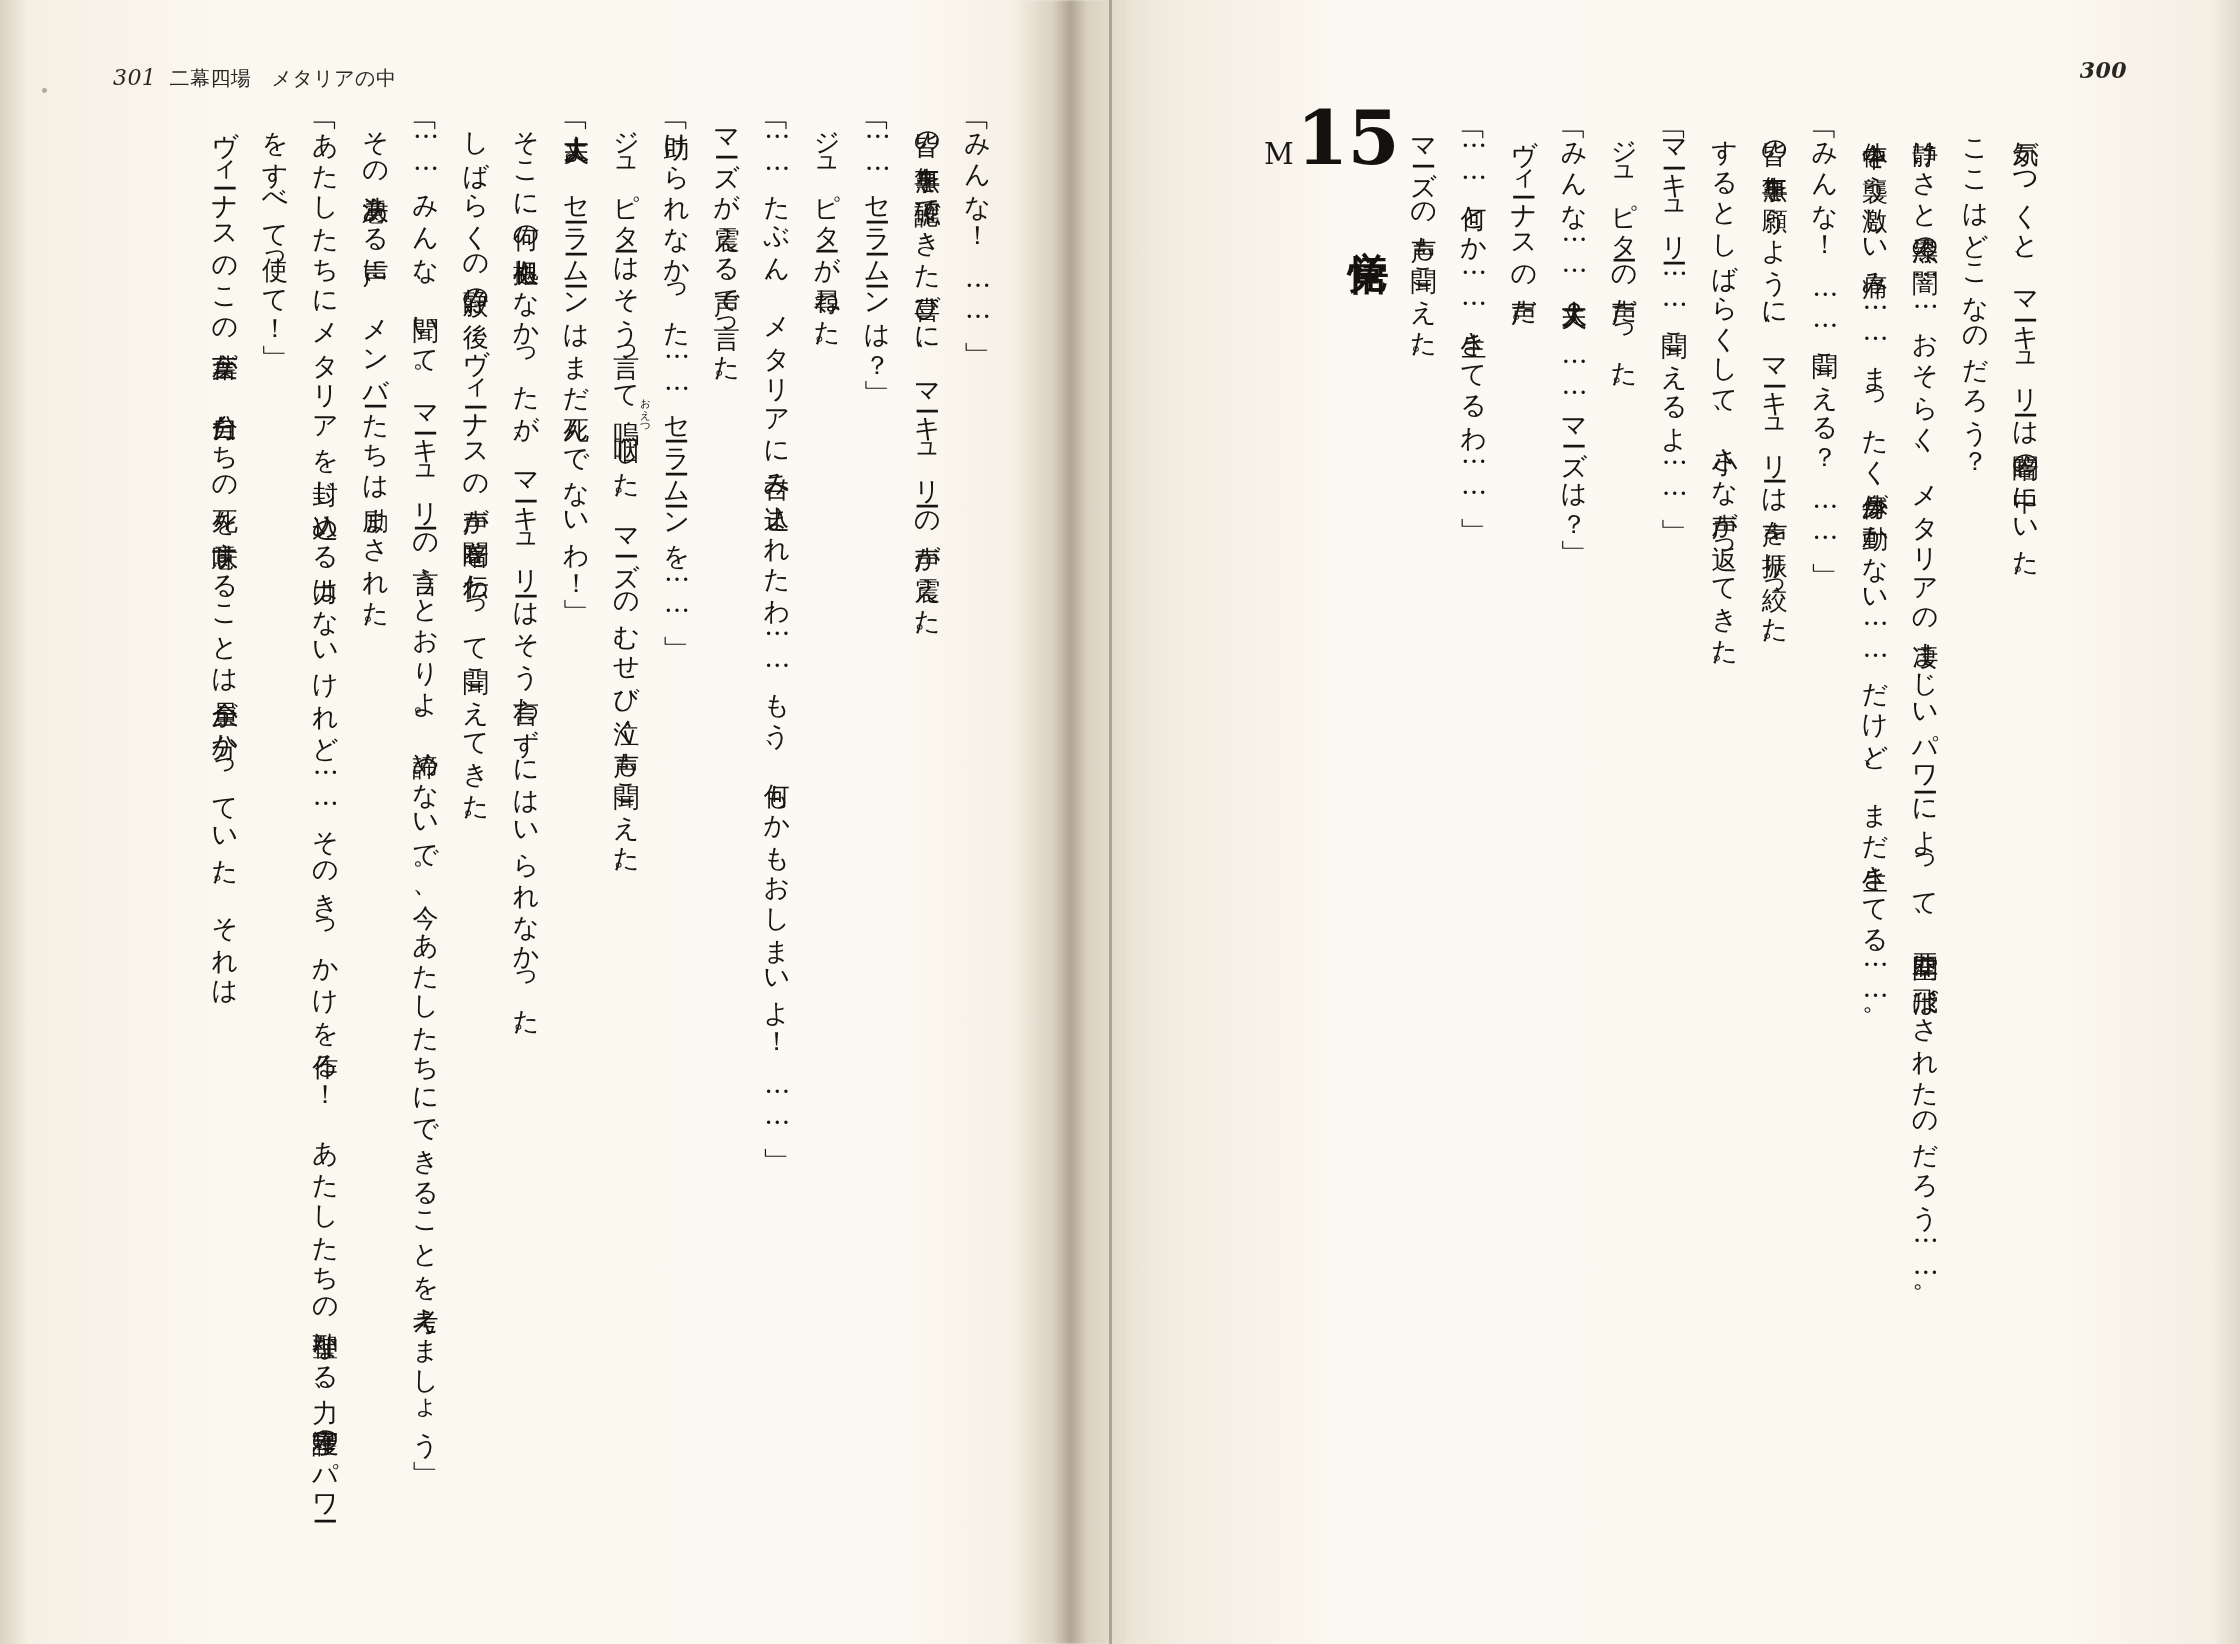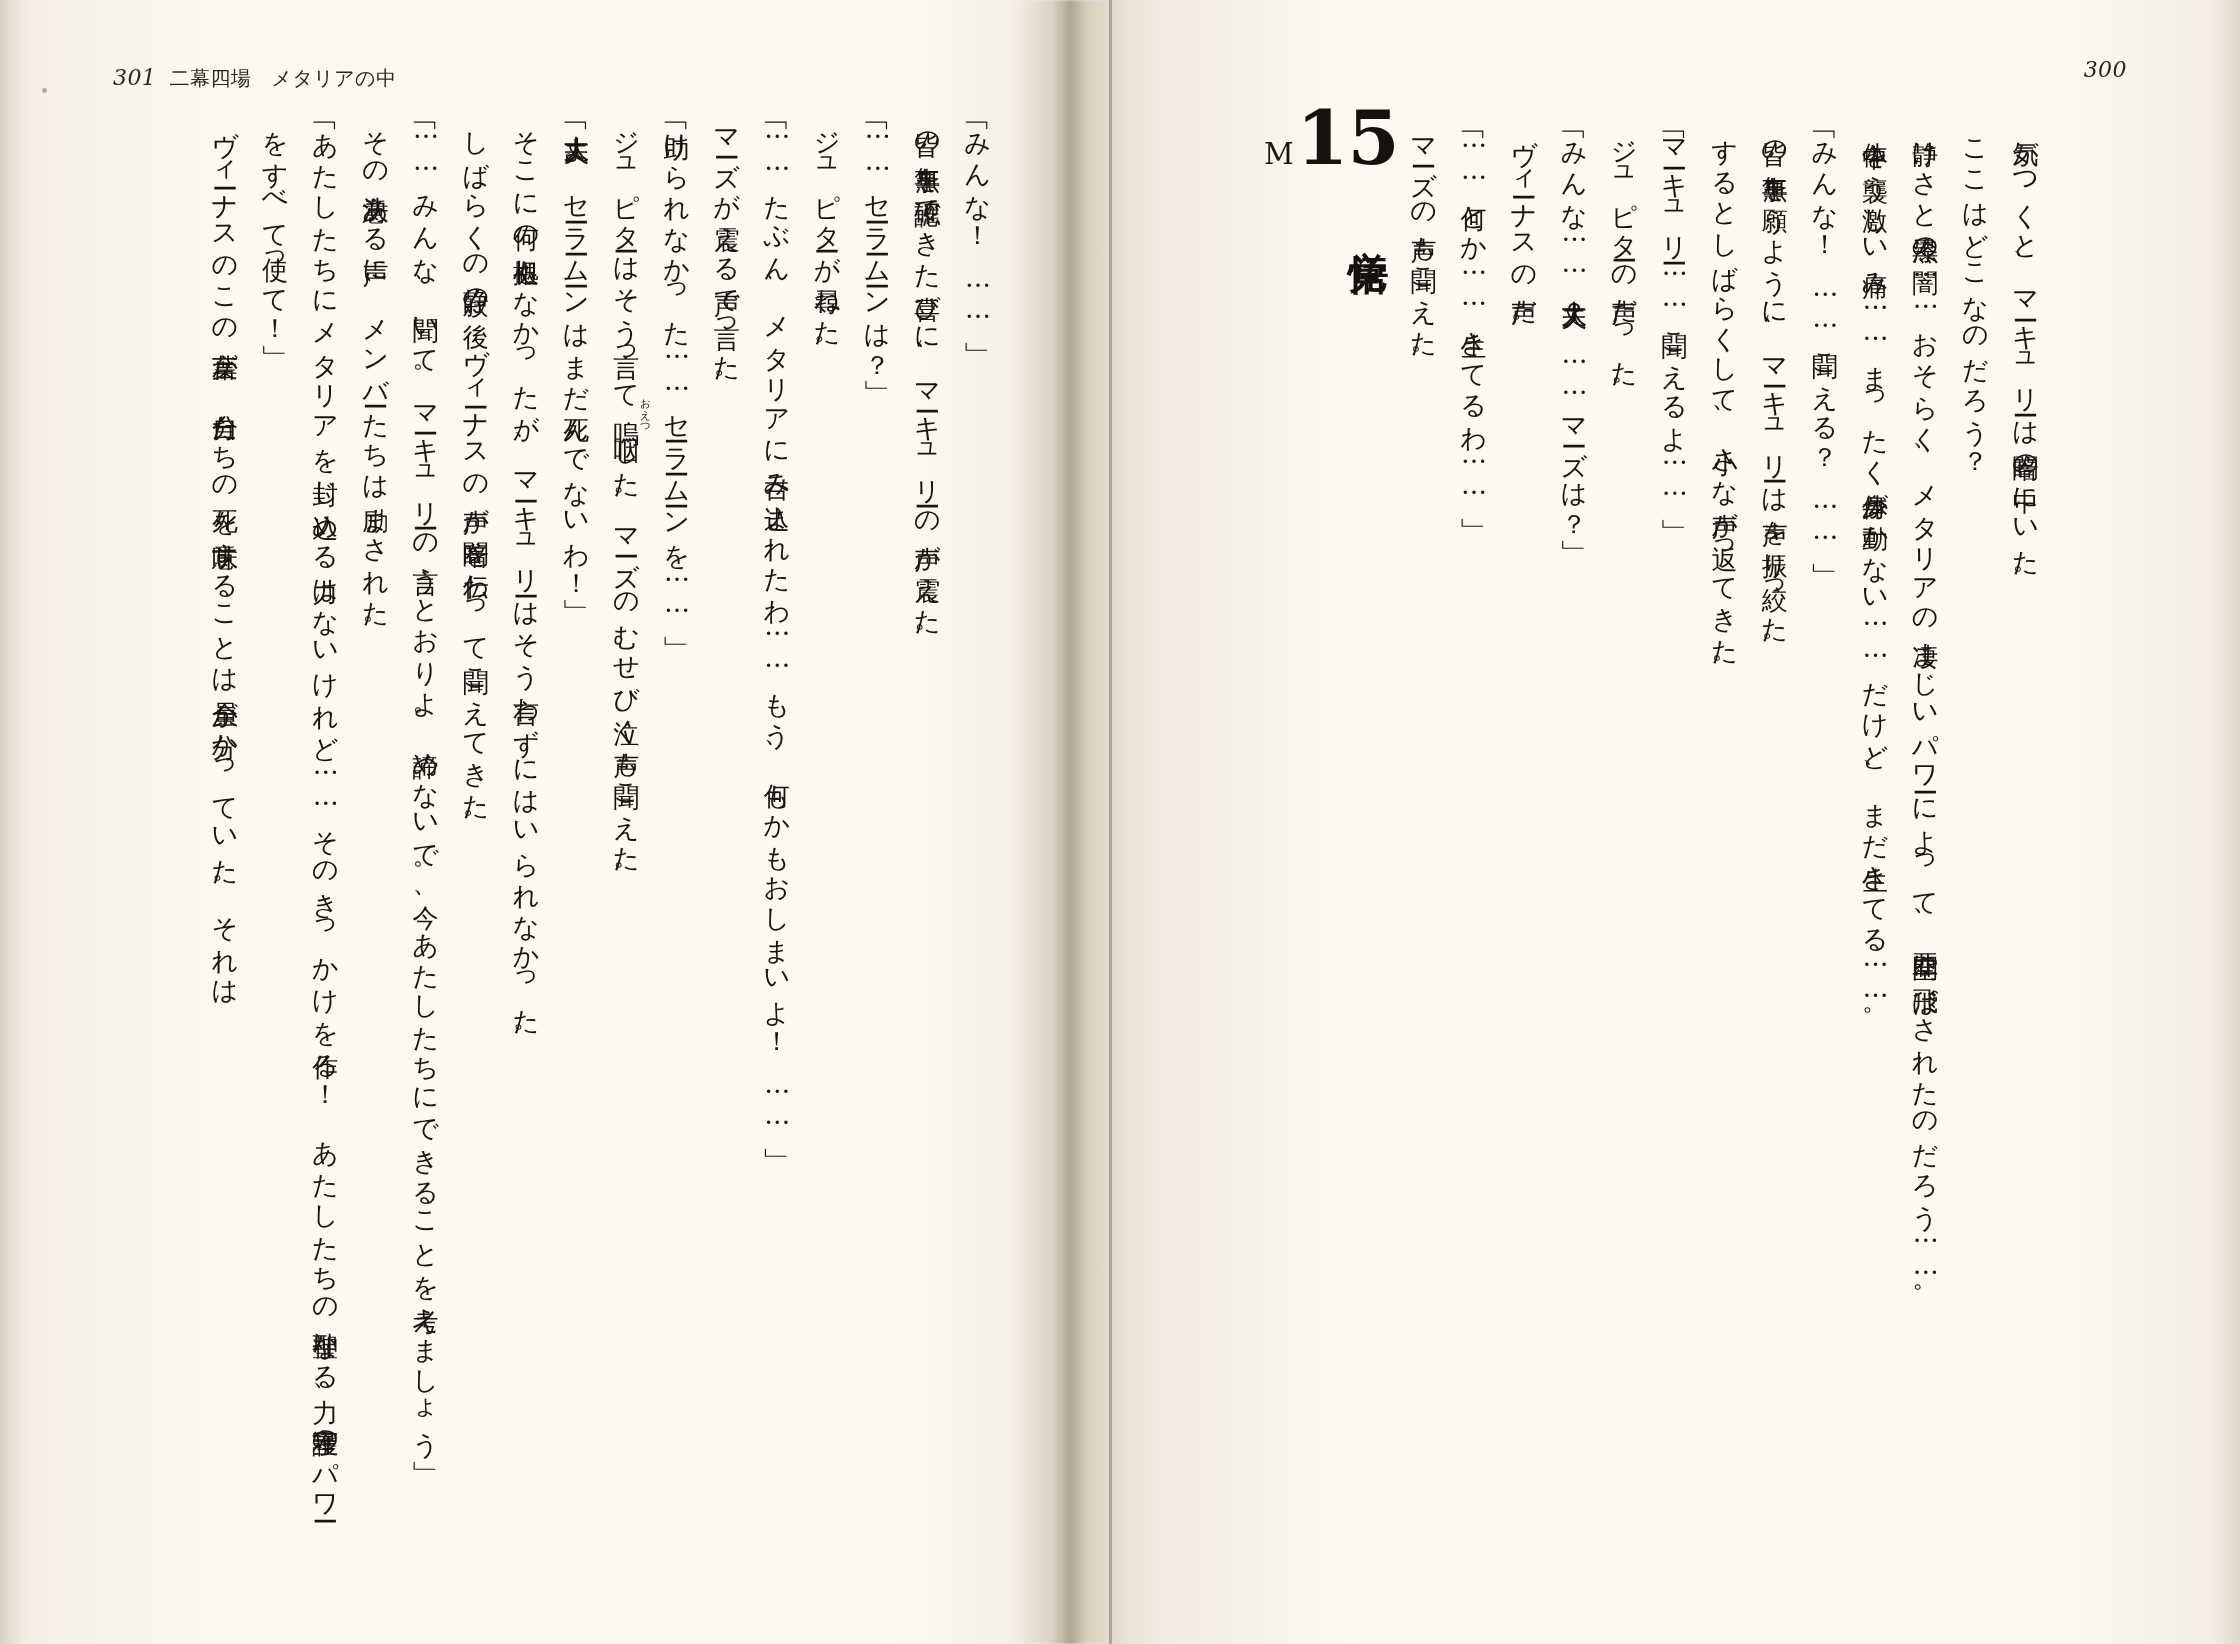--- a/index.html
+++ b/index.html
@@ -76,21 +76,21 @@
     white-space: nowrap;
     text-align: right;
   }
   .folio .num {
     font-family: "DejaVu Serif", "Liberation Serif", serif;
     font-style: italic;
     font-size: 22px;
     margin-right: 13.4px;
   }
   .folio-left  { left: 113px; top: 65px; }
-  .folio-right { right: 113px; top: 57px; font-size: 22px; font-style: italic; }
+  .folio-right { right: 113px; top: 57px; font-size: 22px; font-style: italic; font-weight: bold; }
 
   
   .vtext {
     position: absolute;
     writing-mode: vertical-rl;
     text-orientation: upright;
     font-feature-settings: "vert" 1, "vkna" 1;
     font-size: 26px;
     line-height: 1.93;
     letter-spacing: 0.055em;

